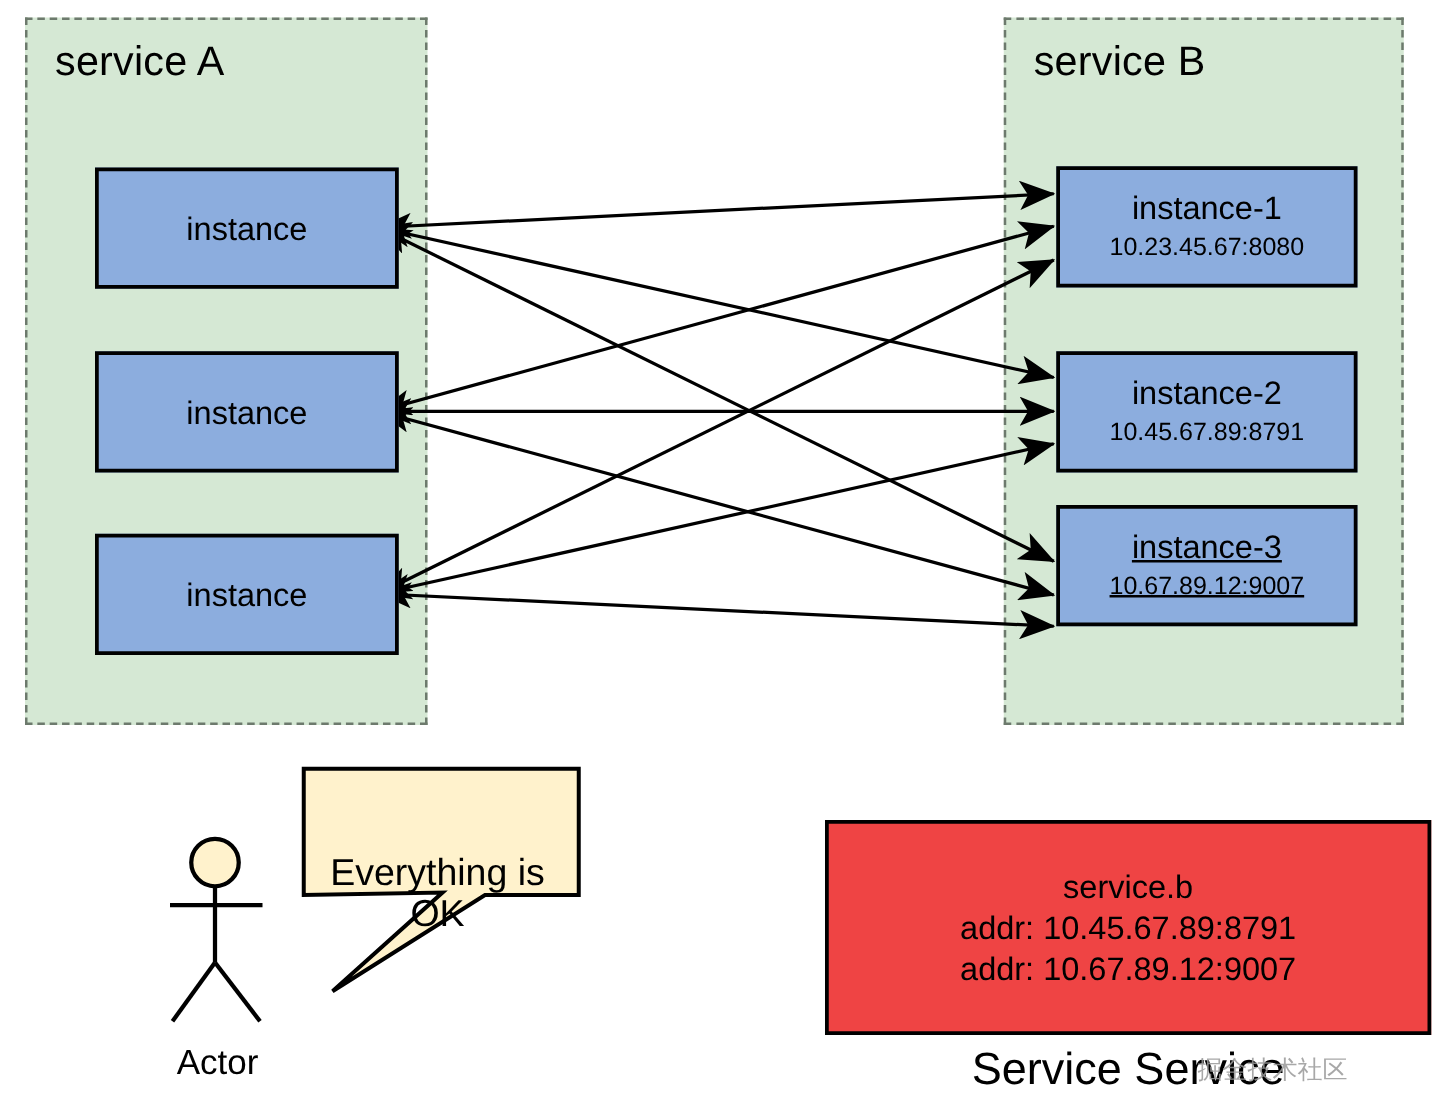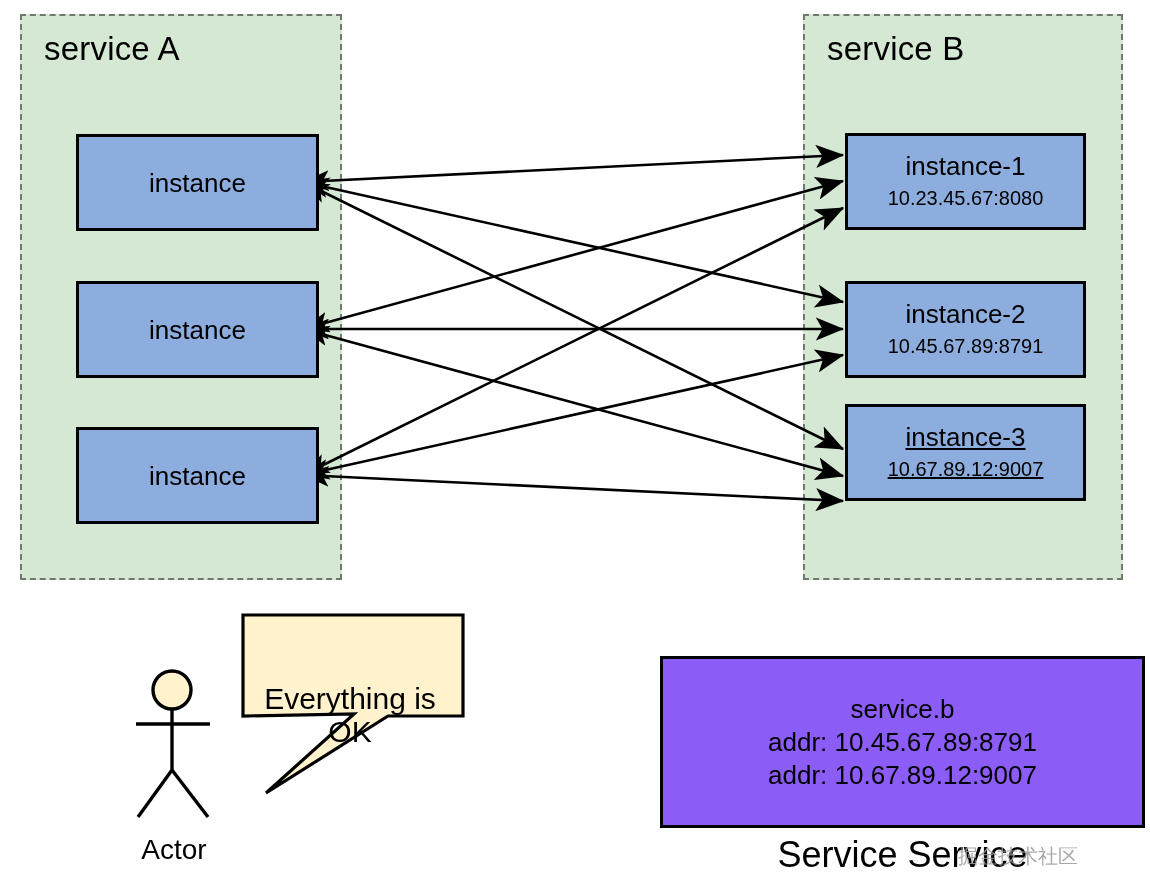--- a/index.html
+++ b/index.html
@@ -113,21 +113,21 @@
     margin-top: 48px;
   }
 
   
   #registry-box {
     position: absolute;
     left: 660px;
     top: 656px;
     width: 485px;
     height: 172px;
-    background: #8b5cf6;
+    background: #ef4444;
     border: 3px solid #000000;
     box-sizing: border-box;
     display: flex;
     flex-direction: column;
     align-items: center;
     justify-content: center;
   }
   #registry-box .reg-line {
     font-size: 26px;
     line-height: 33px;

